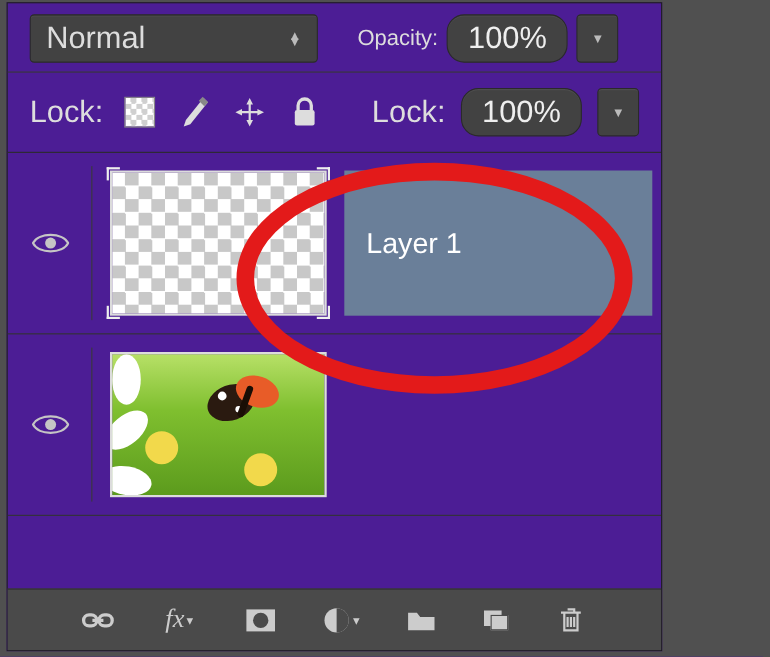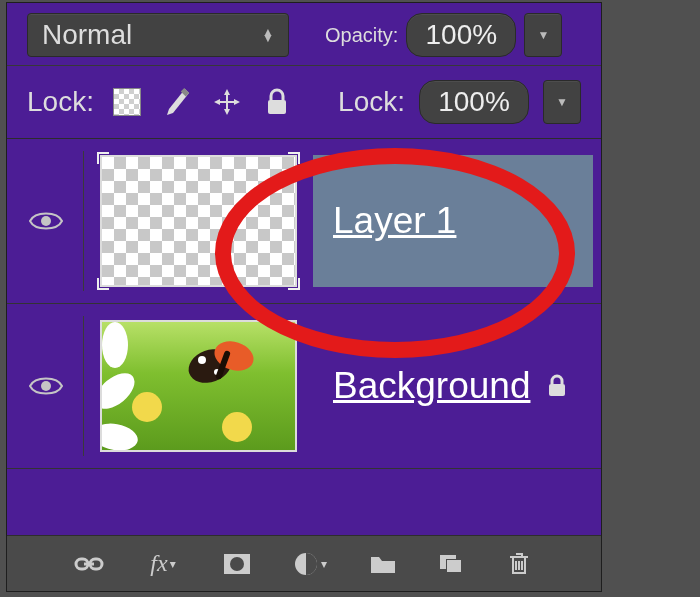--- a/index.html
+++ b/index.html
@@ -170,23 +170,22 @@
     .thumb .marks .c6 { bottom: -5px; left: -5px; width: 2px; height: 12px; }
     .thumb .marks .c7 { bottom: -5px; right: -5px; width: 12px; height: 2px; }
     .thumb .marks .c8 { bottom: -5px; right: -5px; width: 2px; height: 12px; }
     .layer-name-area {
       flex: 1;
       height: 132px;
       display: flex;
       align-items: center;
       padding-left: 20px;
       color: #fff;
-      font-size: 37px;
+      font-size: 26px;
       gap: 16px;
-      text-decoration: underline;
     }
     .selected .layer-name-area {
       background: #6a7f99;
     }
     
     .thumb.flower {
       background: linear-gradient(180deg,#b7e067 0%, #7fbf2f 40%, #5c9b1d 100%);
       overflow: hidden;
     }
     .petal, .daisy, .bfly {
@@ -326,29 +325,20 @@
 
         <div class="daisy center" style="left:120px;top:90px;"></div>
         <svg style="position:absolute;left:80px;top:10px" width="80" height="60" viewBox="0 0 80 60">
           <ellipse cx="28" cy="34" rx="22" ry="16" fill="#2a1a10" transform="rotate(-20 28 34)"></ellipse>
           <ellipse cx="52" cy="24" rx="20" ry="14" fill="#e85c28" transform="rotate(18 52 24)"></ellipse>
           <circle cx="20" cy="28" r="4" fill="#fff"></circle>
           <circle cx="35" cy="40" r="3" fill="#fff"></circle>
           <rect x="38" y="18" width="6" height="30" rx="3" fill="#1a0e05" transform="rotate(20 41 33)"></rect>
         </svg>
       </div>
-      <div class="layer-name-area">
-        <span>Background</span>
-        <span>
-          <svg width="22" height="24" viewBox="0 0 22 24" fill="#ddd">
-            <rect x="3" y="10" width="16" height="12" rx="2"></rect>
-            <path d="M6 10 V7 A5 5 0 0 1 16 7 V10" fill="none" stroke="#ddd" stroke-width="3"></path>
-          </svg>
-        </span>
-      </div>
     </div>
 
   </div>
 
   <div class="bottom-bar">
     <div class="bicon">
       <svg width="30" height="20" viewBox="0 0 30 20" fill="none" stroke="#ccc" stroke-width="3">
         <rect x="2" y="5" width="12" height="10" rx="5"></rect>
         <rect x="16" y="5" width="12" height="10" rx="5"></rect>
         <line x1="10" y1="10" x2="20" y2="10"></line>

